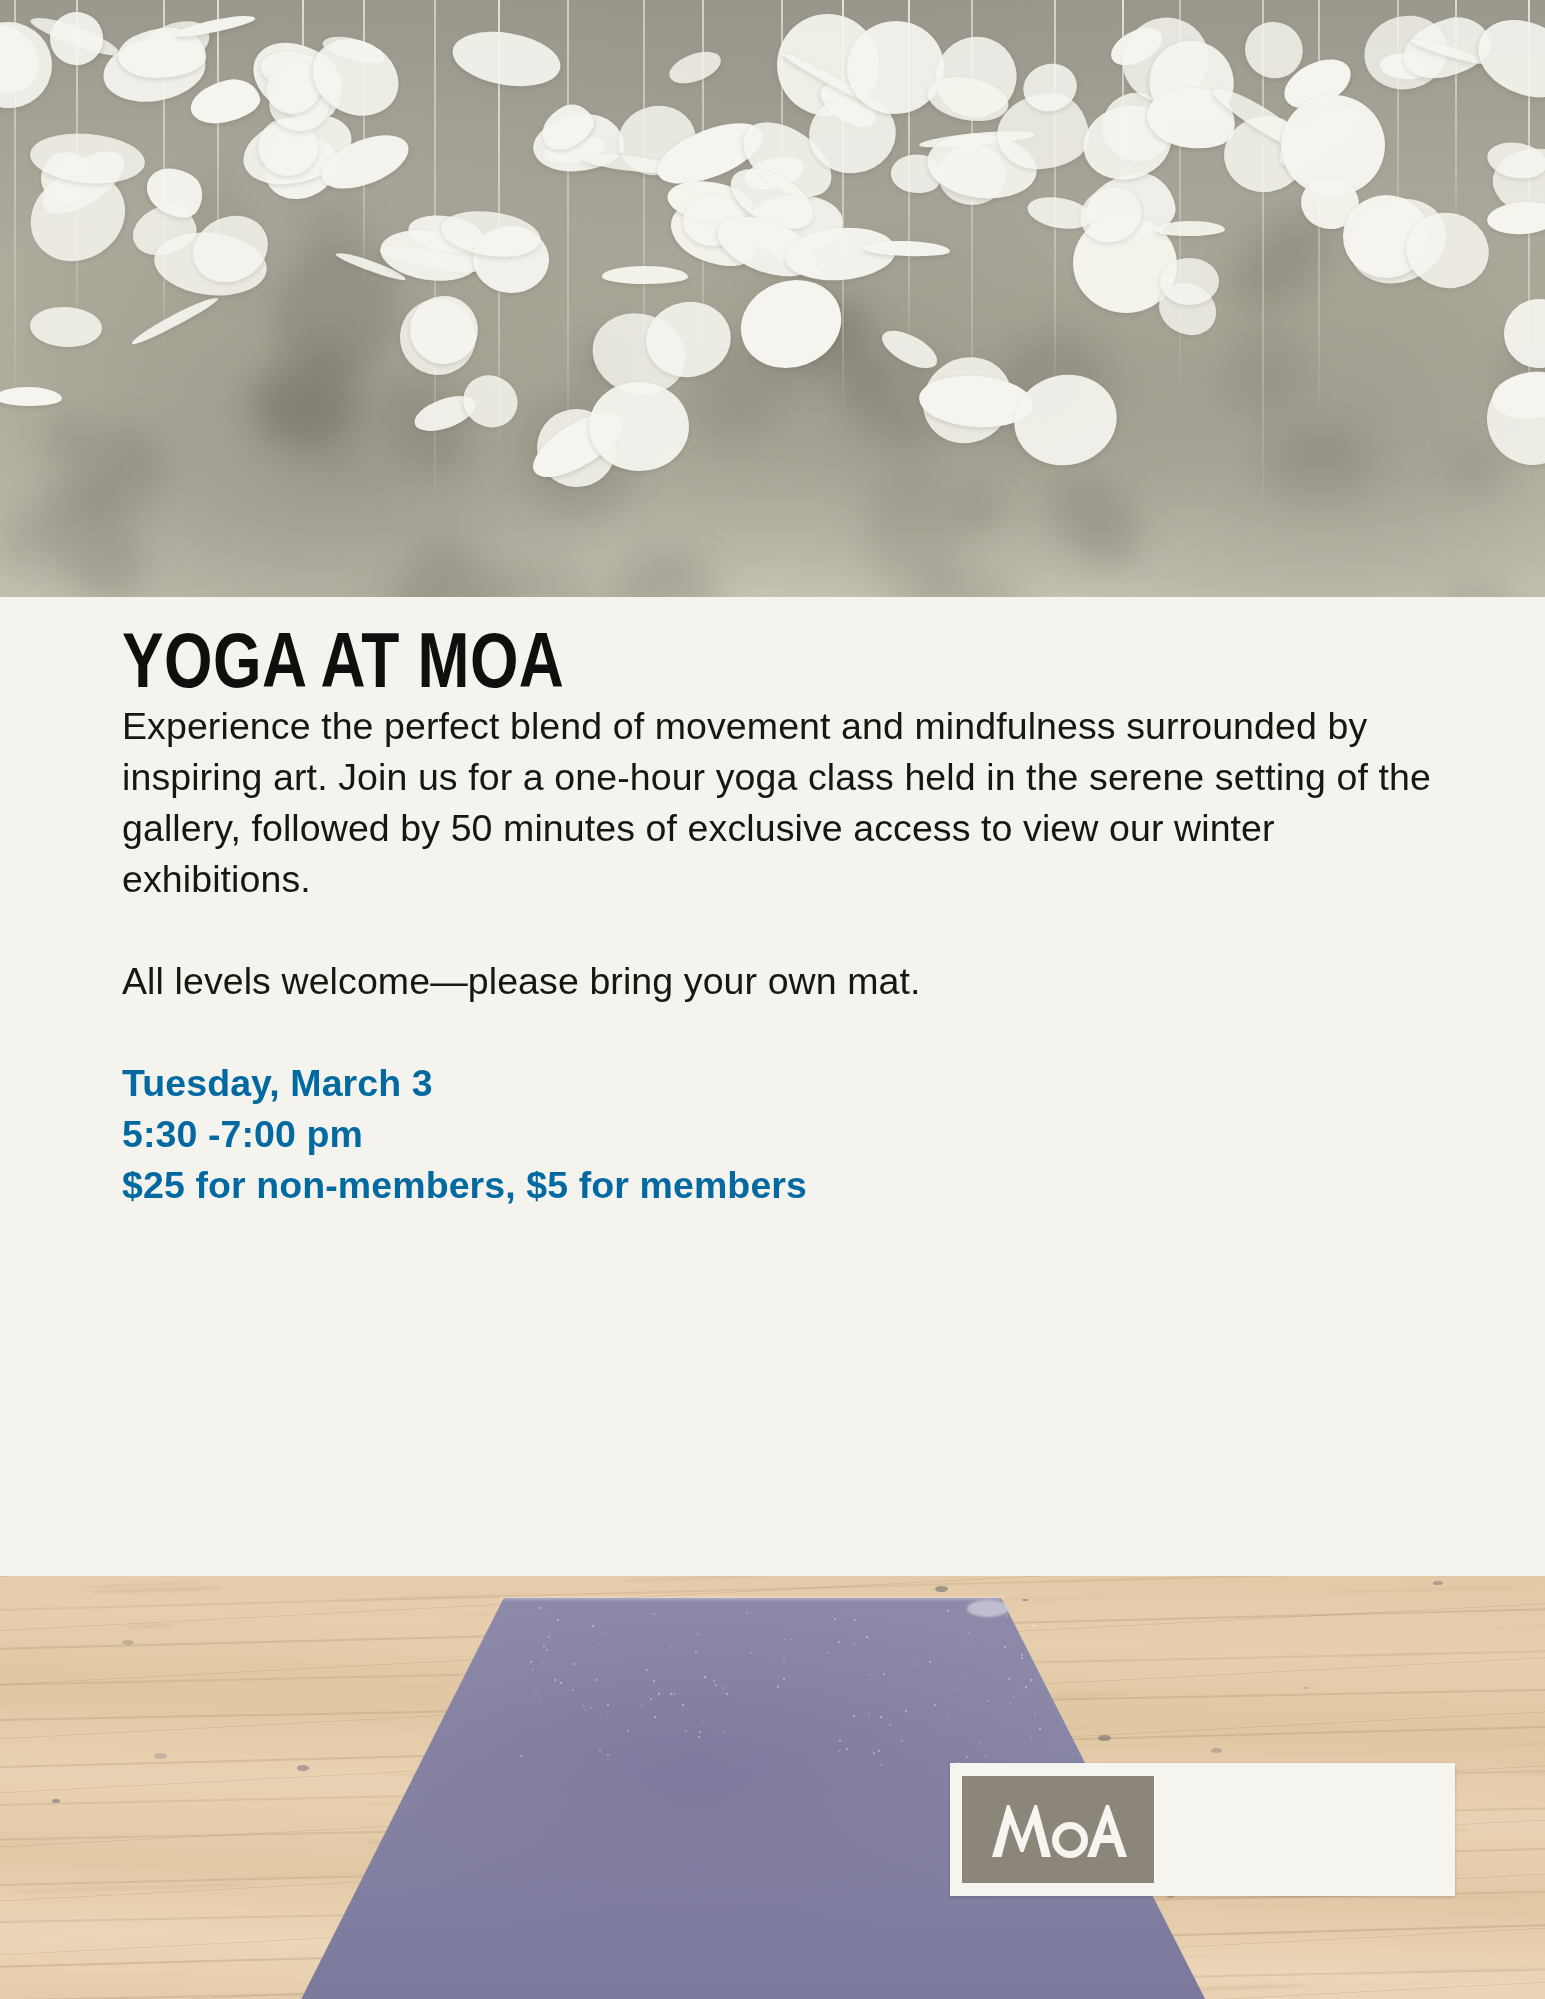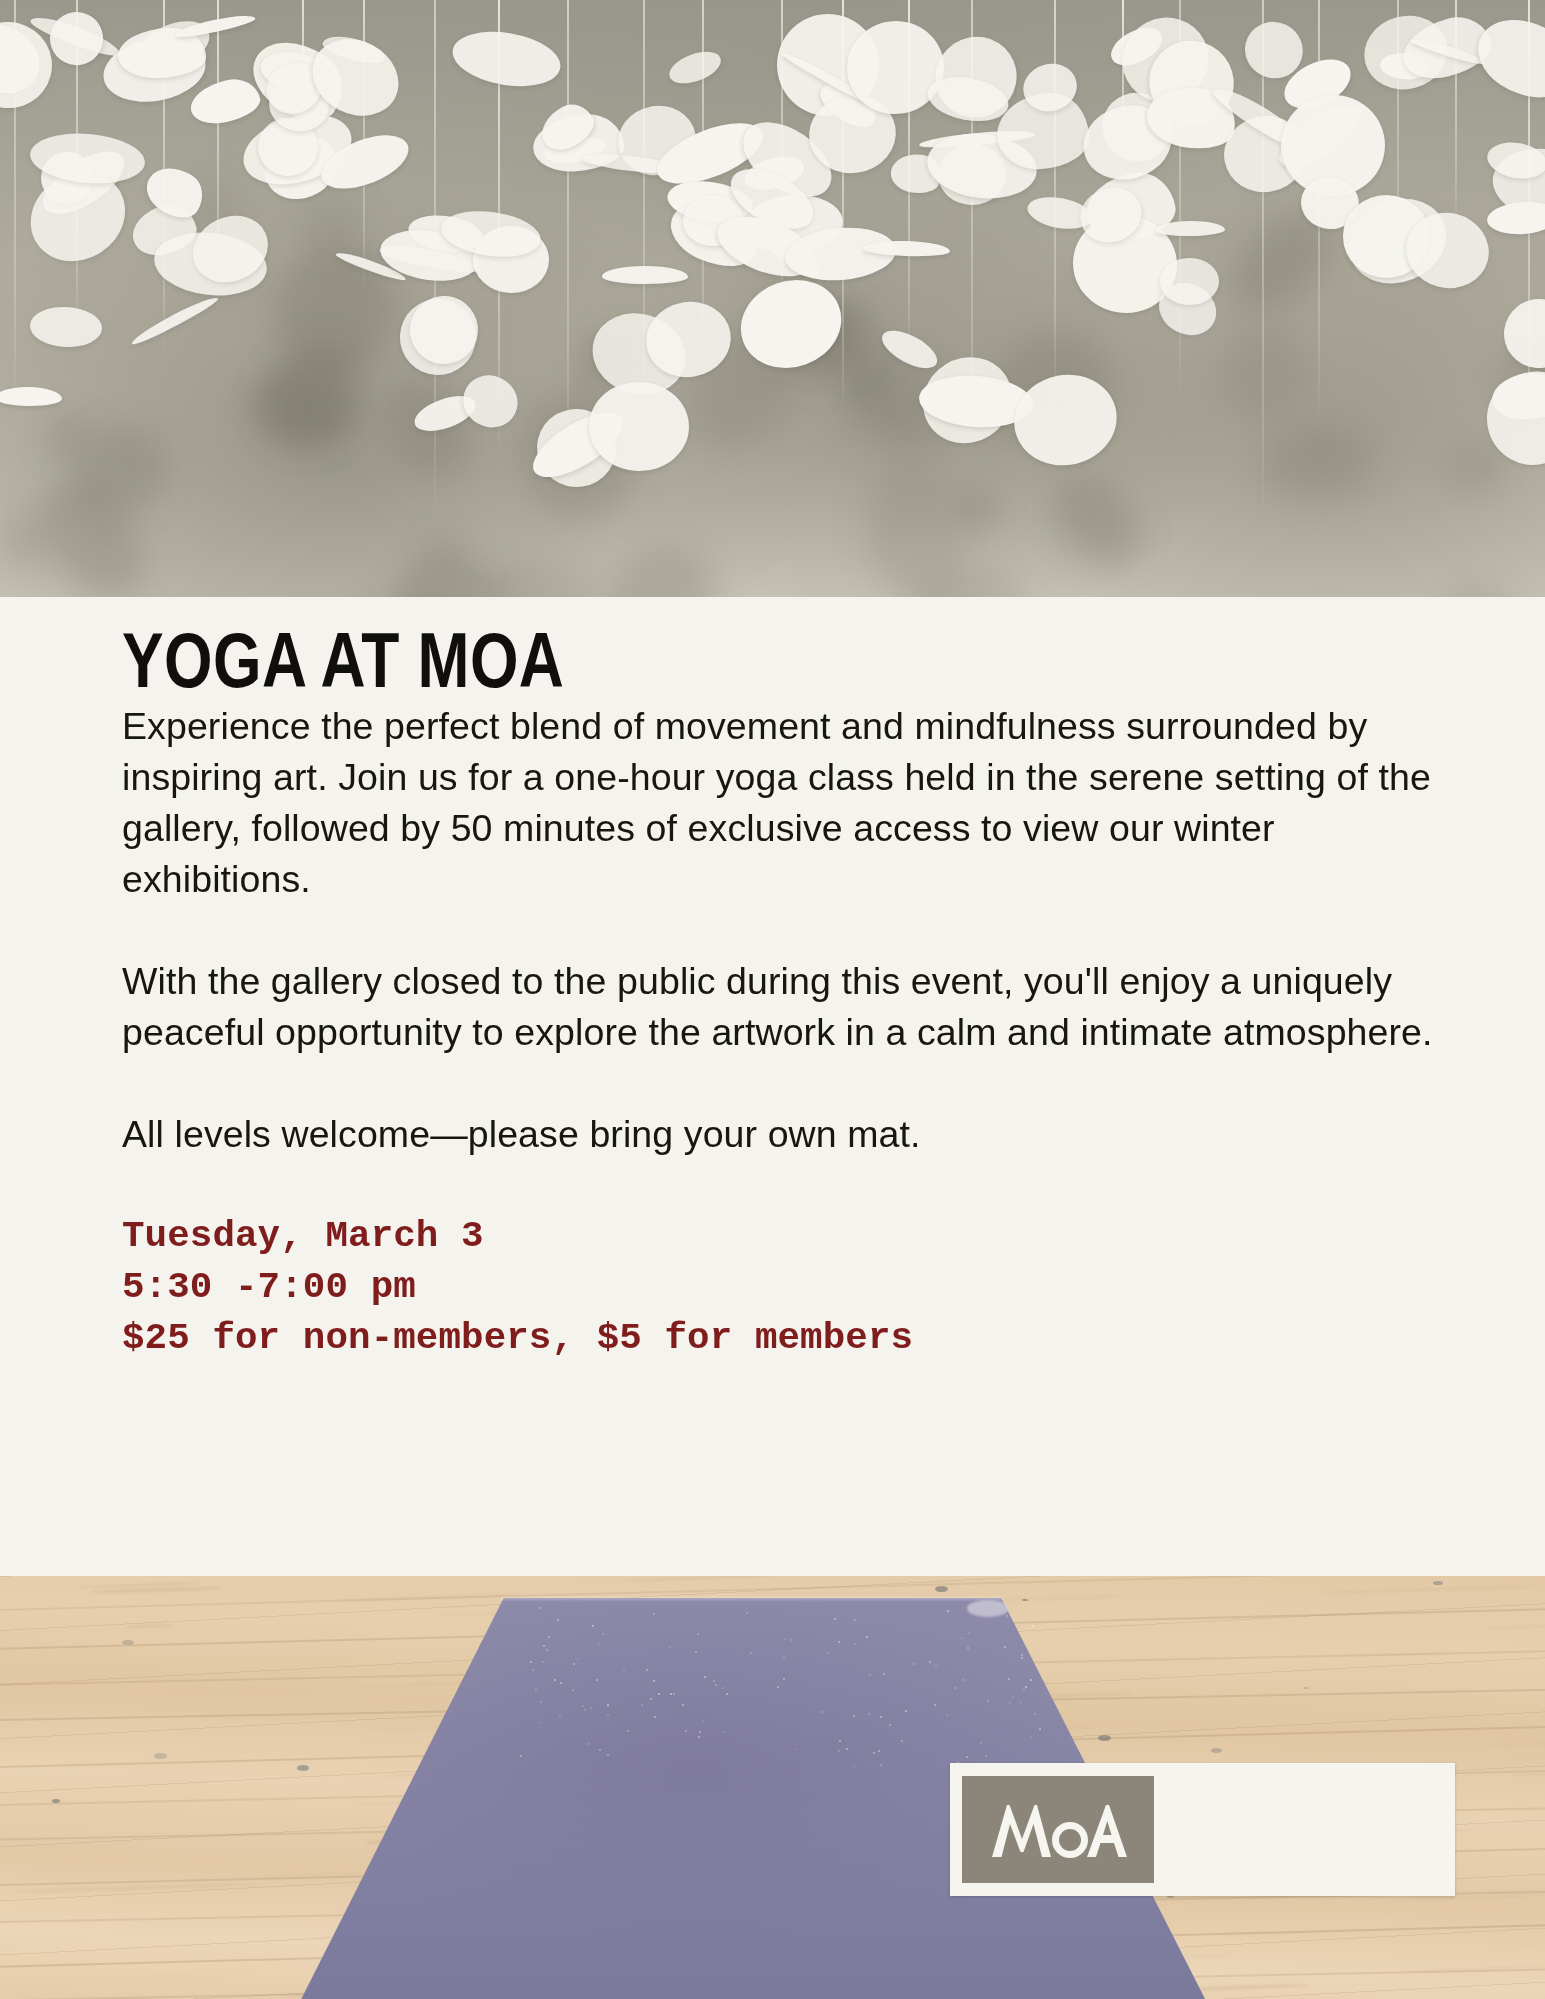--- a/index.html
+++ b/index.html
@@ -68,25 +68,25 @@
     font-size:37.5px;
     line-height:51px;
     color:#17160f;
     letter-spacing:.1px;
     margin:0;
     max-width:1330px;
   }
   .para + .para { margin-top:51px; }
 
   .details {
-    font-family:Liberation Mono, monospace;
+    font-family:Liberation Sans, sans-serif;
     font-size:37.5px;
     line-height:51px;
     font-weight:700;
-    color:#7f1d1d;
+    color:#0369a1;
     letter-spacing:.1px;
     margin:51px 0 0 0;
   }
   .details div { white-space:nowrap; }
 
   
   .floorshot {
     position:absolute; left:0; top:1576px; width:1545px; height:423px;
     overflow:hidden;
     background:
@@ -347,21 +347,20 @@
         <div class="pet d" style="width: 70.2441px; height: 69.0508px; left: 1504.42px; top: 298.721px; transform: rotate(-15.7845deg); opacity: 0.928678; box-shadow: rgba(90, 86, 76, 0.2) 0px 2px 5px;"></div>
         <div class="pet o" style="width: 72.0675px; height: 32.0102px; left: 1486.67px; top: 202.483px; transform: rotate(-4.2752deg); opacity: 0.98743; box-shadow: rgba(90, 86, 76, 0.2) 0px 2px 5px;"></div>
         <div class="pet o" style="width: 59.7224px; height: 34.9531px; left: 1487.28px; top: 142.842px; transform: rotate(9.98417deg); opacity: 0.850845; box-shadow: rgba(90, 86, 76, 0.2) 0px 2px 5px;"></div>
         <div class="pet d" style="width: 91.1568px; height: 91.8431px; left: 1487.29px; top: 372.684px; transform: rotate(-16.3352deg); opacity: 0.884798; box-shadow: rgba(90, 86, 76, 0.2) 0px 2px 5px;"></div>
       </div>
   </div>
 
   <div class="content">
     <h1 class="title">YOGA AT MOA</h1>
     <p class="para">Experience the perfect blend of movement and mindfulness surrounded by inspiring art. Join us for a one-hour yoga class held in the serene setting of the gallery, followed by 50 minutes of exclusive access to view our winter exhibitions.</p>
-    <p class="para">With the gallery closed to the public during this event, you'll enjoy a uniquely peaceful opportunity to explore the artwork in a calm and intimate atmosphere.</p>
     <p class="para">All levels welcome—please bring your own mat.</p>
     <div class="details">
       <div>Tuesday, March 3</div>
       <div>5:30 -7:00 pm</div>
       <div>$25 for non-members, $5 for members</div>
     </div>
   </div>
 
   <div class="floorshot">
     <div id="planks">

